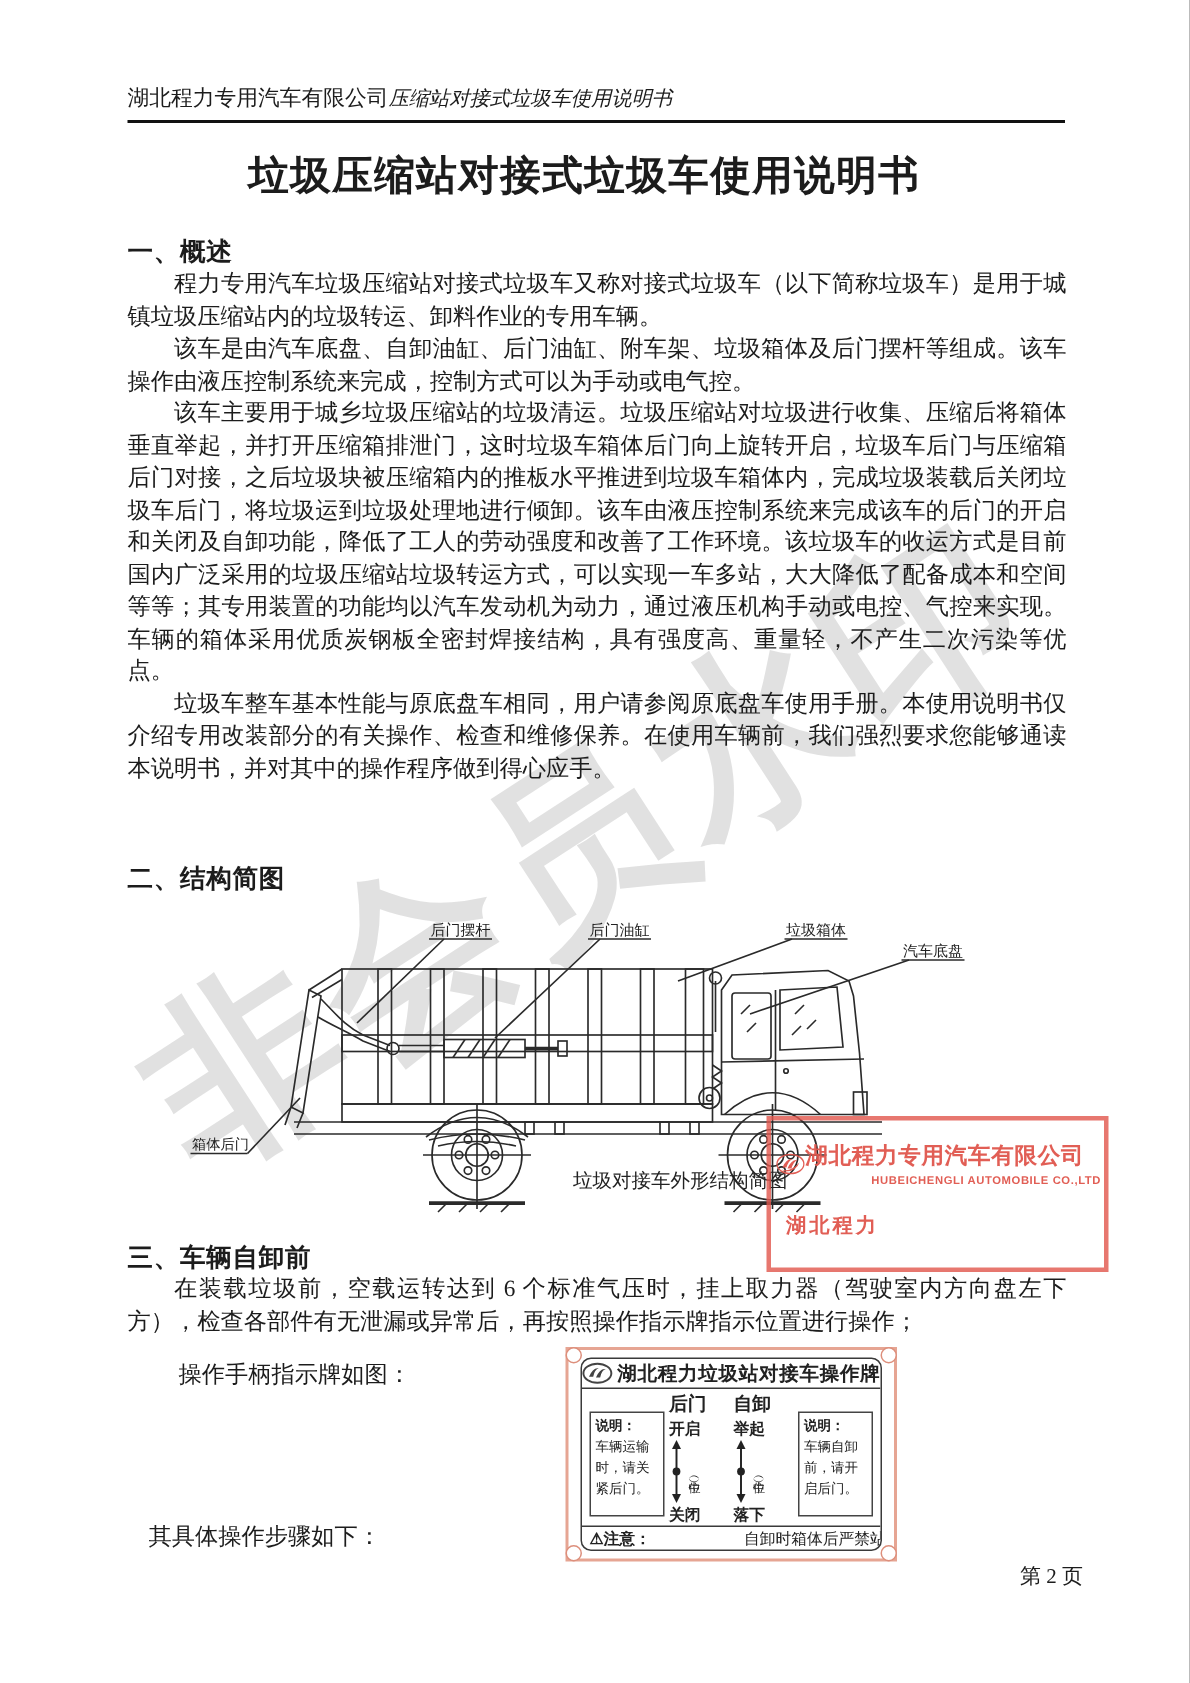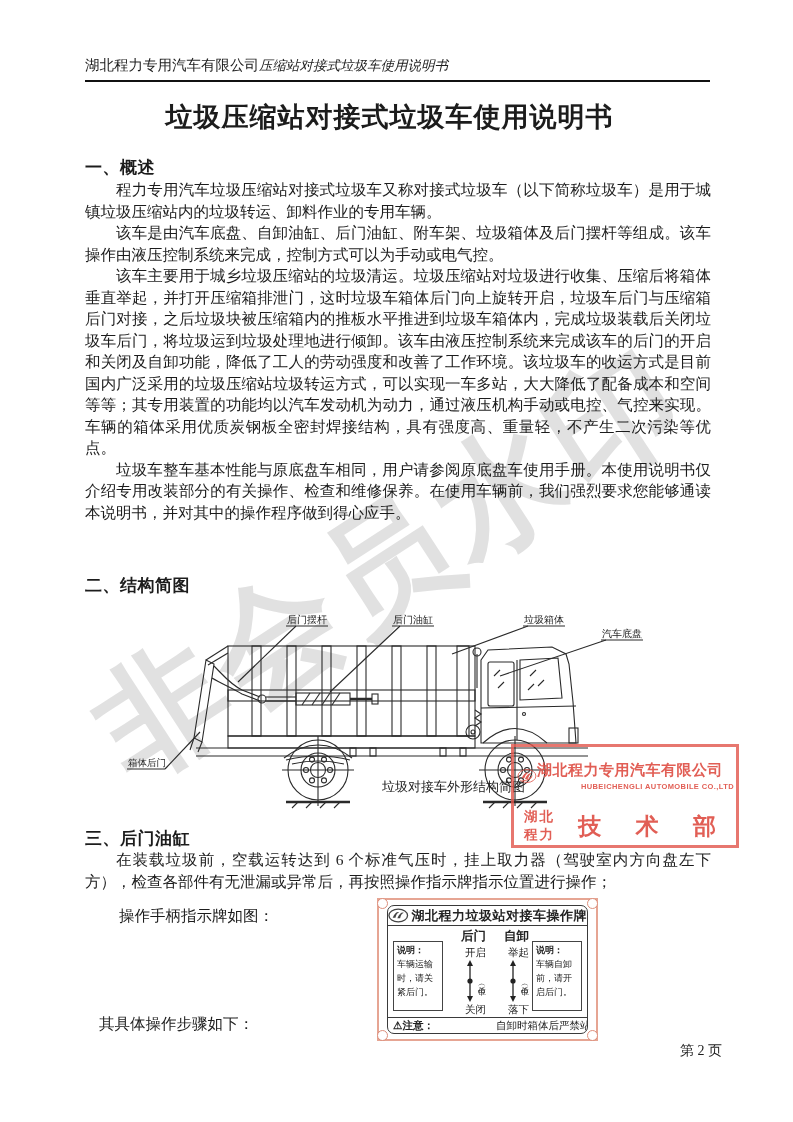--- a/index.html
+++ b/index.html
@@ -81,23 +81,23 @@
     height:25px; border-bottom:1.5px solid #3a3a3a; display:flex;
     align-items:center; justify-content:center; gap:3px;
     font-weight:bold; font-size:13px; letter-spacing:0.5px; white-space:nowrap;
   }
   .plate-body{flex:1; display:flex; padding:2px 5px 0 5px; gap:3px;}
   .note-box{
     width:50px; border:1px solid #444; margin-top:13px; margin-bottom:6px;
     padding:2px 3px; font-size:9px; line-height:1.55; box-sizing:border-box;
   }
   .note-box .nb-label{font-weight:bold;}
-  .ctrl-col{flex:1; display:flex; flex-direction:column; align-items:flex-end;}
+  .ctrl-col{flex:1; display:flex; flex-direction:column; align-items:flex-start;}
   .ctrl-head{font-weight:bold; font-size:12.5px;}
-  .ctrl-lbl{font-size:10.5px; font-weight:normal; margin-top:1px;}
+  .ctrl-lbl{font-size:10.5px; font-weight:bold; margin-top:1px;}
   .ctrl-mid{display:flex; align-items:center; gap:2px; height:42px;}
   .mid-txt{writing-mode:vertical-rl; font-size:8px; line-height:9px; letter-spacing:0px;}
   .plate-notice{
     height:19px; border-top:1.5px solid #3a3a3a; display:flex; align-items:center;
     font-size:10.5px; font-weight:bold; padding-left:5px; white-space:nowrap;gap:48px;
   }
   .plate-notice .nt{margin-left:14px; font-weight:normal;}
 </style>
 </head>
 <body>
@@ -240,21 +240,21 @@
           <text class="dlabel" x="187" y="13">后门摆杆</text>
           <text class="dlabel" x="293" y="13">后门油缸</text>
           <text class="dlabel" x="424" y="13">垃圾箱体</text>
           <text class="dlabel" x="502" y="27">汽车底盘</text>
           <text class="dlabel small" x="28" y="156">箱体后门</text>
           <text class="dcaption" x="282" y="181">垃圾对接车外形结构简图</text>
         </g>
       </svg>
     </div>
 
-    <div class="h2 s3">三、后门油缸</div>
+    <div class="h2 s3">三、车辆自卸前</div>
     <div class="paras s3">
       <p>在装载垃圾前，空载运转达到 6 个标准气压时，挂上取力器（驾驶室内方向盘左下方），检查各部件有无泄漏或异常后，再按照操作指示牌指示位置进行操作；</p>
     </div>
     <div class="linetext plate-intro">操作手柄指示牌如图：</div>
     <div class="linetext closing">其具体操作步骤如下：</div>
 
     <div class="footer">第 2 页</div>
   </div>
 
   <div class="plate">
@@ -324,17 +324,16 @@
         <path d="M24,32 Q32,13 44,15 Q36,19 32,32 Z" fill="#e0564c"></path>
         <path d="M12,34 Q30,40 48,20 Q42,38 20,38 Z" fill="#e0564c"></path>
       </svg>
       <div>
         <div class="stamp-cn">湖北程力专用汽车有限公司</div>
         <div class="stamp-en">HUBEICHENGLI AUTOMOBILE CO.,LTD</div>
       </div>
     </div>
     <div class="stamp-bottom">
       <span class="stamp-brand">湖北程力</span>
-      <span class="stamp-dept">技 术 部</span>
     </div>
   </div>
 
 </div>
 
 </body></html>

